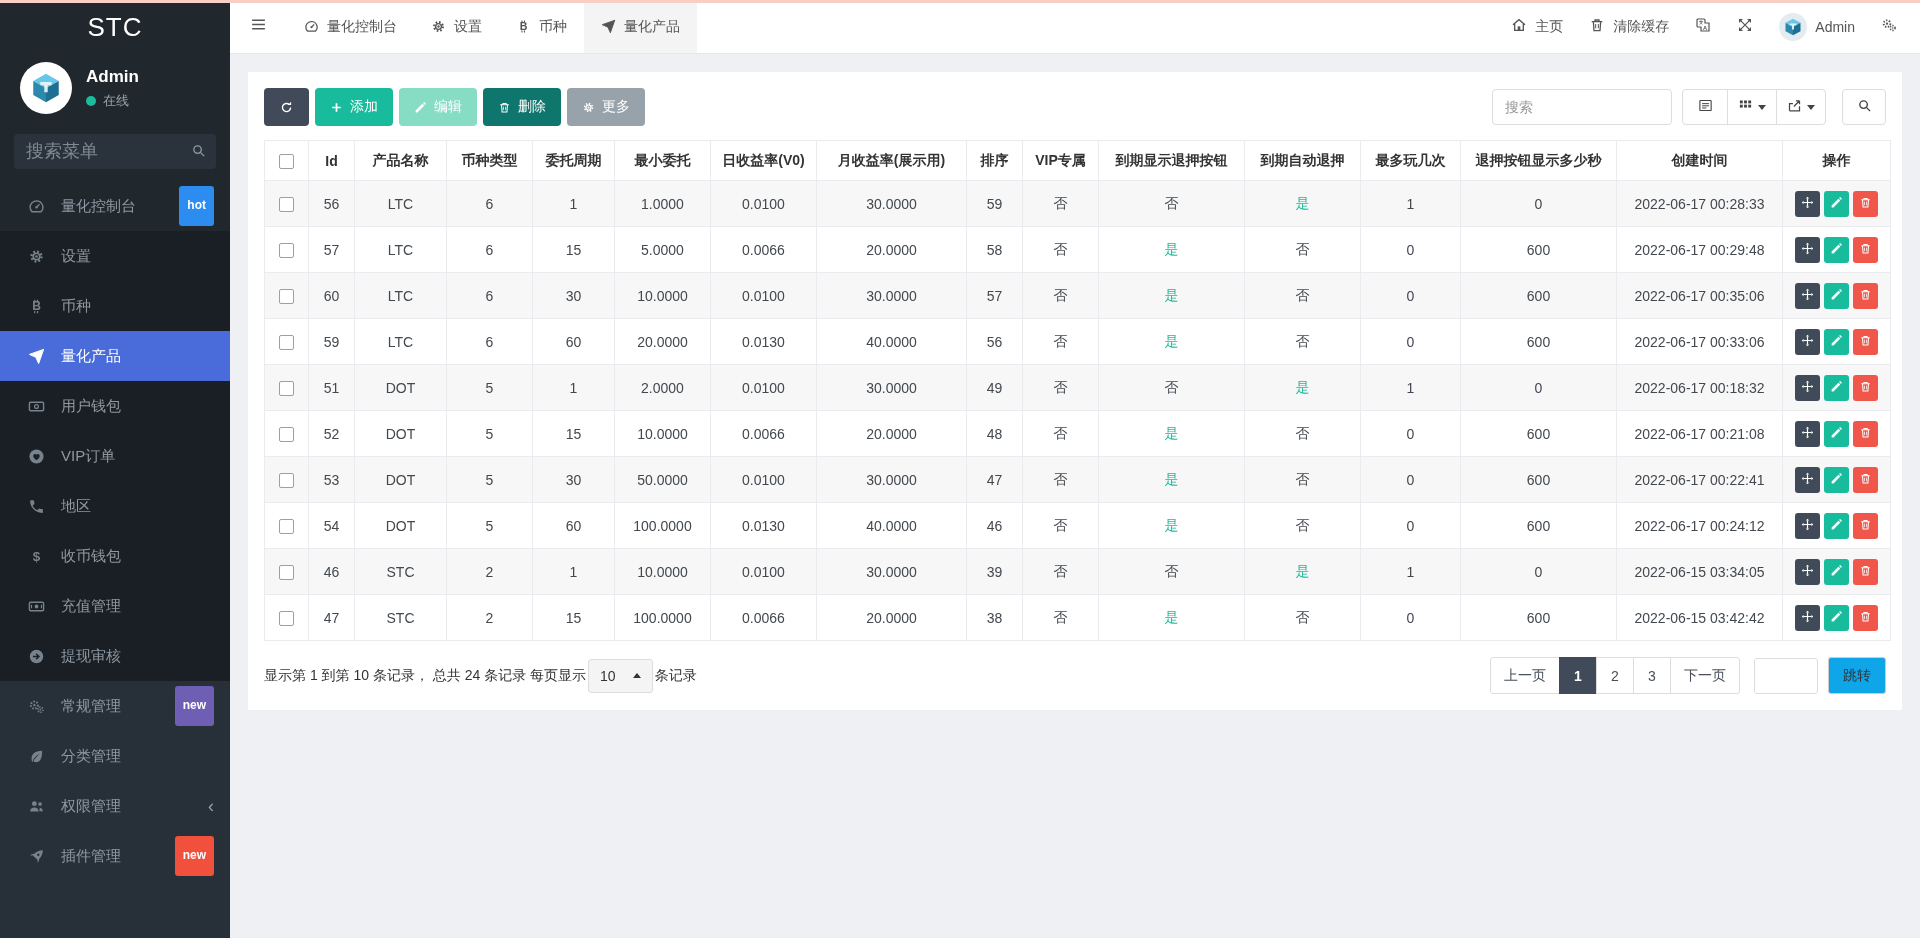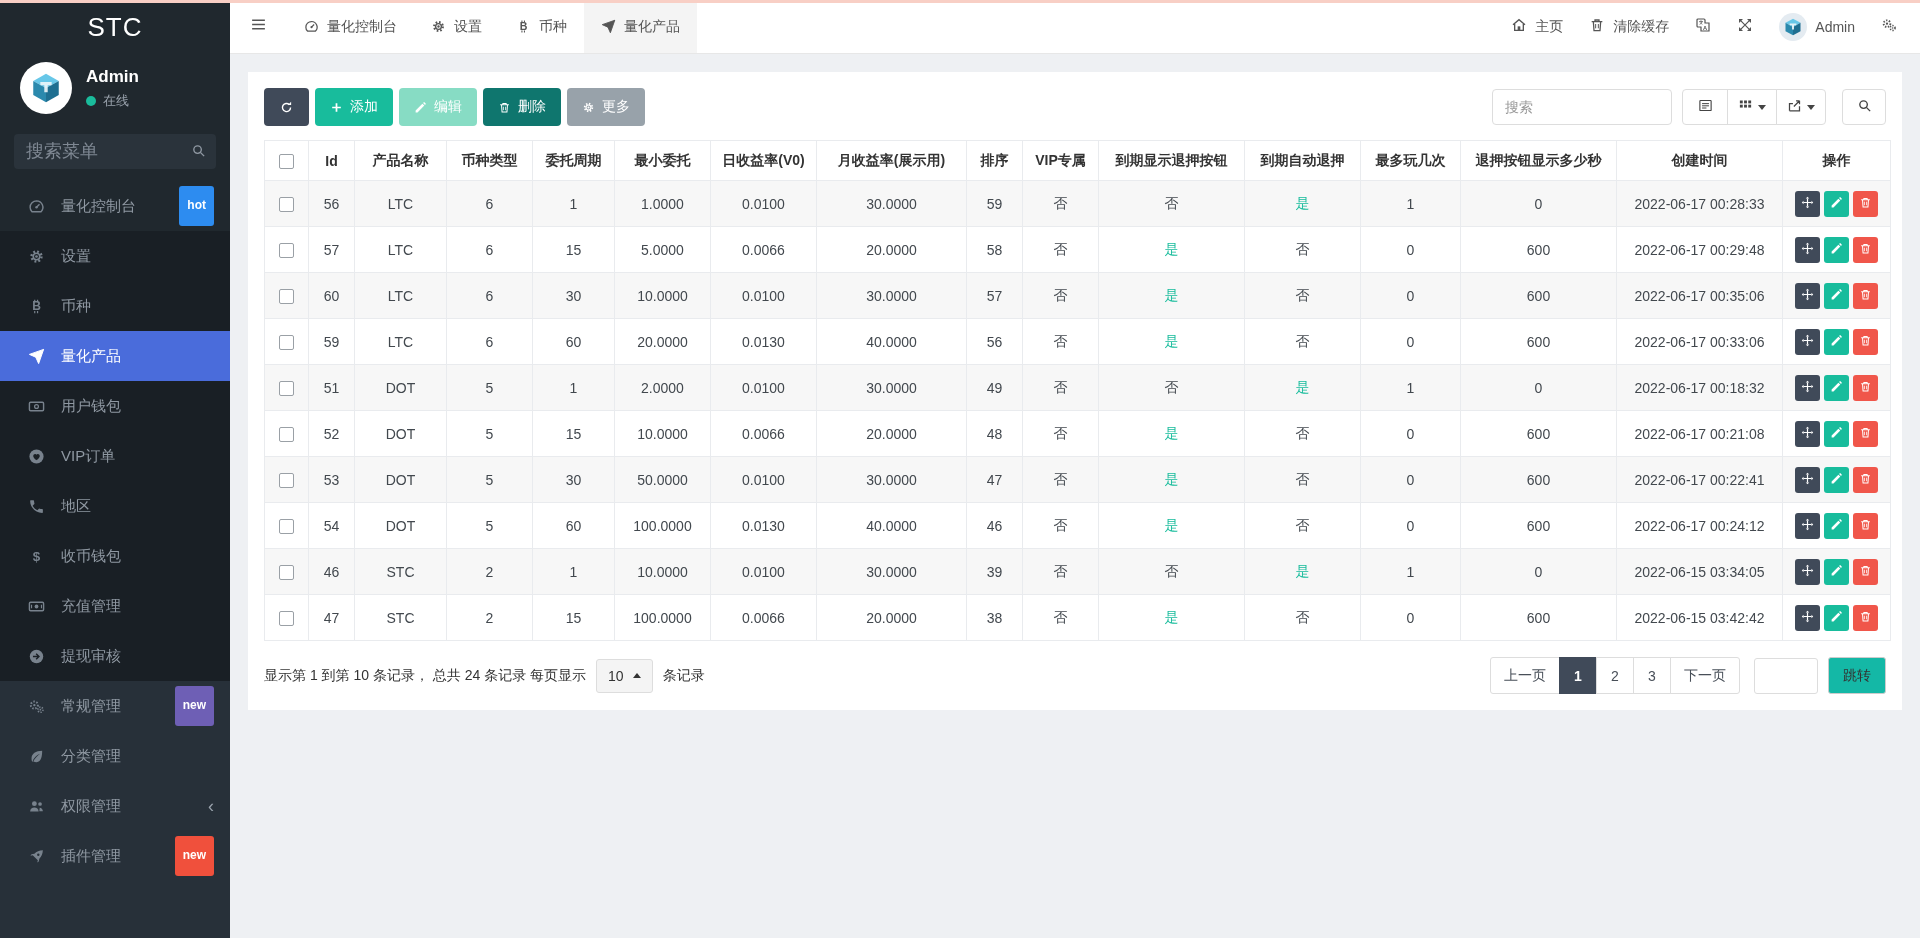--- a/index.html
+++ b/index.html
@@ -83,28 +83,28 @@
   td { height:46px; }
   tr.striped td { background:#f7f7f7; }
   td.yes { color:#18bc9c; }
   .checkbox { display:inline-block; width:15px; height:15px; border:1px solid #9aa0a6; border-radius:2px; background:#fff; cursor:pointer; vertical-align:middle; }
   .op-btn { display:inline-flex; width:25px; height:26px; border-radius:3px; align-items:center; justify-content:center; color:#fff; margin:0 2px; cursor:pointer; }
   .op-btn svg { width:13px; height:13px; }
   .op-move { background:#404a59; } .op-edit { background:#18bc9c; } .op-delete { background:#f0564a; }
 
   
   .table-footer { display:flex; align-items:center; margin-top:16px; font-size:14px; color:#333; }
-  .page-size { display:inline-flex; align-items:center; gap:9px; height:34px; padding:0 11px; border:1px solid #ddd; border-radius:3px; background:#f4f4f4; margin:0 10px; cursor:pointer; }
+  .page-size { display:inline-flex; align-items:center; gap:17px; height:34px; padding:0 11px; border:1px solid #ddd; border-radius:3px; background:#f4f4f4; margin:0 2px; cursor:pointer; }
   .pagination { margin-left:auto; display:flex; align-items:center; }
   .page-btn { min-width:38px; height:37px; padding:0 13px; border:1px solid #ddd; background:#fff; display:flex; align-items:center; justify-content:center; font-size:14px; color:#484f58; margin-left:-1px; cursor:pointer; }
   .page-btn.first { border-radius:3px 0 0 3px; margin-left:0; }
   .page-btn.last { border-radius:0 3px 3px 0; }
   .page-btn.active { background:#404a59; border-color:#404a59; color:#fff; font-weight:bold; }
   .jump-input { width:64px; height:36px; border:1px solid #ddd; border-radius:3px; margin-left:14px; outline:none; padding:0 8px; font-size:14px; }
-  .jump-btn { height:37px; padding:0 14px; margin-left:10px; border:1px solid #ccc; border-radius:3px; background:#14b8a6; font-size:14px; color:#333; cursor:pointer; font-family:inherit; }
+  .jump-btn { height:37px; padding:0 14px; margin-left:10px; border:1px solid #ccc; border-radius:3px; background:#0ea5e9; font-size:14px; color:#333; cursor:pointer; font-family:inherit; }
 </style>
 </head>
 <body>
 
 <div class="top-line"></div>
 
 <div class="layout">
 
   <aside class="sidebar">
     <div class="brand">STC</div>

